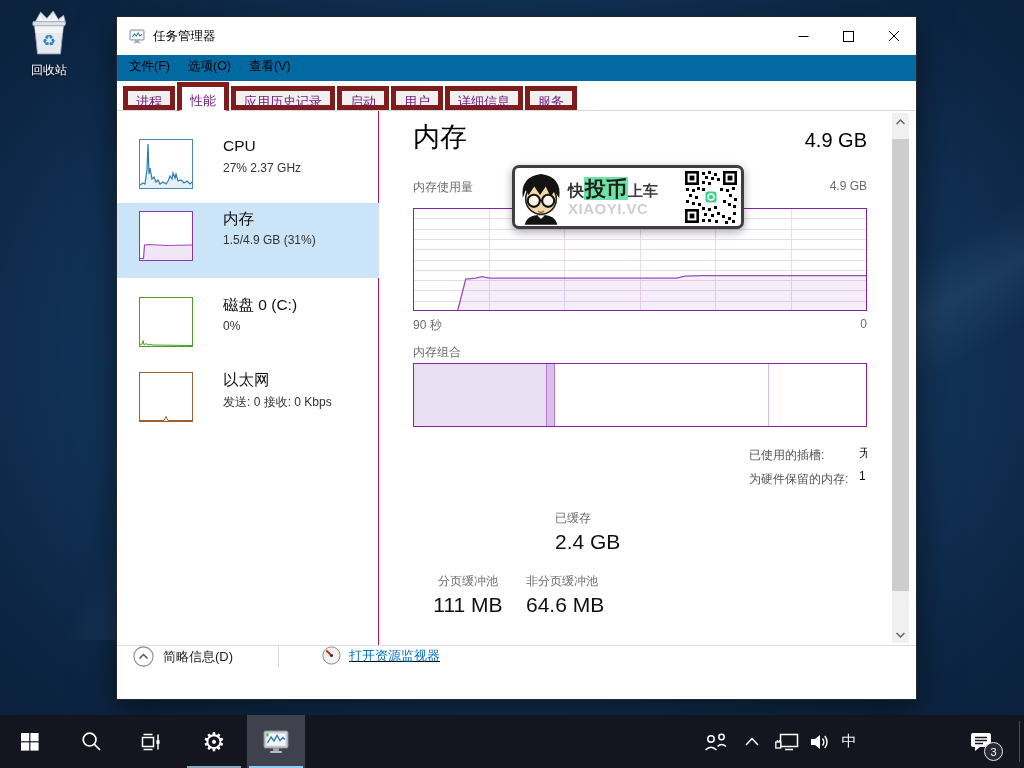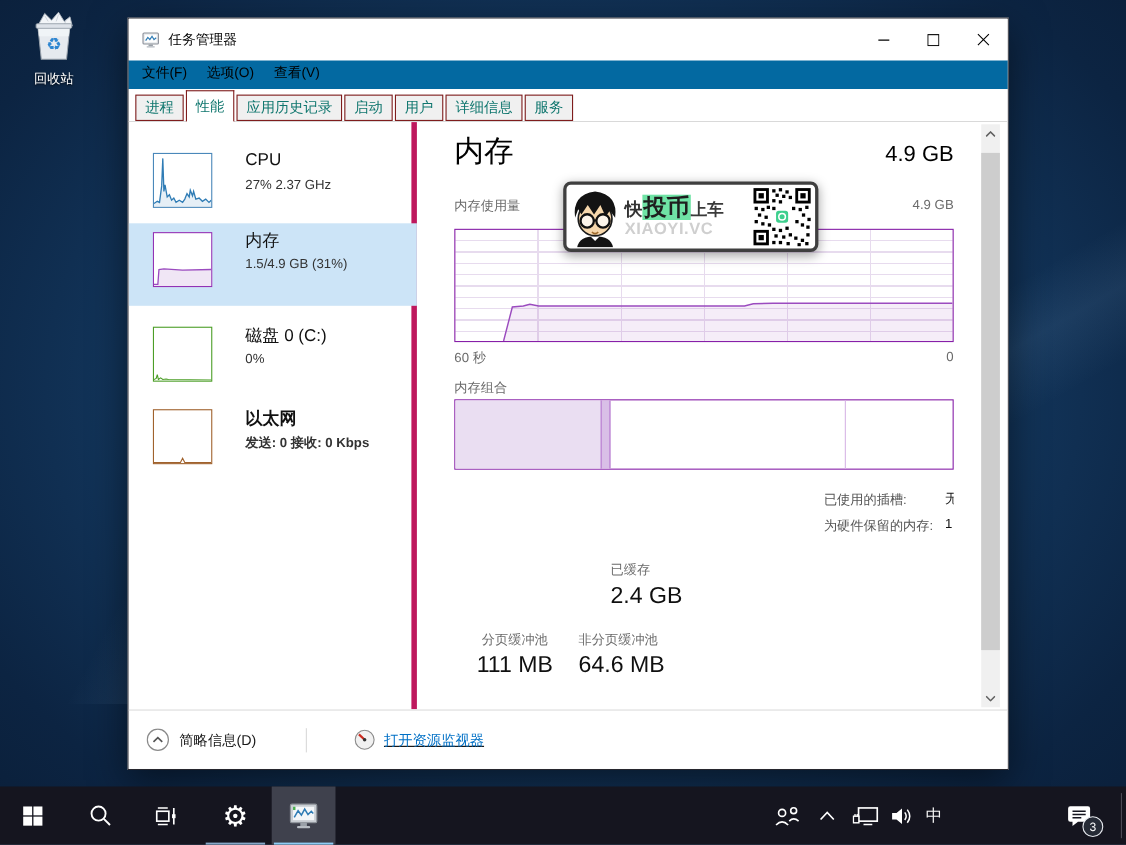--- a/index.html
+++ b/index.html
@@ -31,29 +31,29 @@
   .tb-title{position:absolute;left:36px;top:11px;font-size:12.5px;color:#000;}
   .winbtns{position:absolute;right:0;top:0;height:38px;display:flex;}
   .winbtn{width:45px;height:38px;display:flex;align-items:center;justify-content:center;}
 
   .menubar{position:absolute;left:0;top:38px;right:0;height:26px;background:#0369a1;
     display:flex;align-items:flex-start;padding-left:3px;}
   .menu-item{font-size:12.5px;color:#000;padding:3px 9px;}
 
   .tabbar{position:absolute;left:0;top:64px;right:0;height:30px;background:#fff;
     display:flex;align-items:flex-end;padding-left:6px;border-bottom:1px solid #d9d9d9;}
-  .tab{height:24px;line-height:22px;font-size:13px;color:#0f766e;background:#f0f0f0;
-    border:1px solid #7f1d1d;padding:0 8px;margin-right:2px;}
+  .tab{height:24px;line-height:22px;font-size:13px;color:#701a75;background:#f0f0f0;
+    border:5px solid #7f1d1d;padding:0 8px;margin-right:2px;}
   .tab.active{height:29px;line-height:28px;background:#fff;border-bottom:1px solid #fff;
     margin-bottom:-1px;z-index:3;}
 
   .content{position:absolute;left:0;top:94px;right:0;bottom:54px;background:#fff;overflow:hidden;}
 
   
-  .sidebar{position:absolute;left:0;top:0;width:262px;bottom:0;border-right:5px solid #be185d;}
+  .sidebar{position:absolute;left:0;top:0;width:262px;bottom:0;border-right:1px solid #be185d;}
   .side-item{position:absolute;left:0;width:262px;cursor:default;}
   .side-item.selected{background:#cce4f7;}
   .mini-chart{position:absolute;left:22px;top:8px;width:54px;height:50px;background:#fff;}
   .mini-cpu{border:1px solid #4a88ba;}
   .mini-mem{border:1px solid #9232b5;}
   .mini-disk{border:1px solid #4c9e27;}
   .mini-eth{border:1px solid #a0622d;}
   .side-title{position:absolute;left:106px;top:6px;font-size:15.5px;color:#111;white-space:nowrap;}
   .side-sub{position:absolute;left:106px;top:30px;font-size:12px;color:#333;white-space:nowrap;}
 
@@ -87,21 +87,21 @@
   .rs-val{position:absolute;top:0;font-size:12px;color:#111;white-space:nowrap;}
 
   
   .scrollbar{position:absolute;right:7px;top:2px;bottom:2px;width:17px;background:#f0f0f0;}
   .sb-btn{position:absolute;left:0;width:17px;height:17px;display:flex;align-items:center;justify-content:center;}
   .sb-up{top:0;} .sb-down{bottom:0;}
   .sb-thumb{position:absolute;left:0;top:26px;width:17px;height:452px;background:#cdcdcd;}
 
   
   .footer{position:absolute;left:0;bottom:0;right:0;height:54px;background:#fff;
-    border-top:1px solid #dcdcdc;display:flex;align-items:center;gap:31px;}
+    border-top:1px solid #dcdcdc;display:flex;align-items:flex-start;gap:31px;}
   .foot-toggle{display:flex;align-items:center;margin-left:16px;}
   .foot-toggle-label{font-size:13px;color:#1a1a1a;margin-left:9px;}
   .foot-sep{width:1px;height:22px;background:#d9d9d9;margin:0 12px 0 14px;}
   .foot-link{display:flex;align-items:center;text-decoration:underline;}
   .foot-link-label{font-size:13px;color:#0070c6;margin-left:8px;}
 
   
   .watermark{position:absolute;left:395px;top:148px;width:232px;height:64px;background:#fff;
     border:3px solid #3f3f3f;border-radius:7px;box-shadow:0 3px 10px rgba(0,0,0,.35);
     display:flex;align-items:center;padding:0 3px;z-index:40;}
@@ -232,21 +232,21 @@
         <div class="side-item" style="top:178px;height:70px;text-decoration:underline;">
           <div class="mini-chart mini-disk">
             <svg viewBox="0 0 52 48" width="52" height="48">
               <path d="M0,47 L2,46 L3,42.5 L4,47 L6,45.5 L8,47 L11,46.5 L13,47 L52,47.5" fill="none" stroke="#4c9e27" stroke-width="1"></path>
             </svg>
           </div>
           <div class="side-title">磁盘 0 (C:)</div>
           <div class="side-sub">0%</div>
         </div>
 
-        <div class="side-item" style="top:253px;height:70px;font-weight:bold;">
+        <div class="side-item" style="top:253px;height:70px;">
           <div class="mini-chart mini-eth">
             <svg viewBox="0 0 52 48" width="52" height="48">
               <path d="M0,47.5 L24,47.5 L26,43.5 L28,47.5 L52,47.5" fill="none" stroke="#a0622d" stroke-width="1"></path>
             </svg>
           </div>
           <div class="side-title">以太网</div>
           <div class="side-sub">发送: 0 接收: 0 Kbps</div>
         </div>
       </div>
 
@@ -257,21 +257,21 @@
         <div class="usage-label">内存使用量</div>
         <div class="usage-max">4.9 GB</div>
 
         <div class="big-chart">
           <svg viewBox="0 0 454 103" preserveAspectRatio="none">
             <path d="M44,103 L52,71.5 L62,70.5 L68,69 L76,70.5 L264,70.5 L272,68.5 L290,68 L454,68 L454,103 Z" fill="rgba(146,50,181,0.09)"></path>
             <path d="M44,103 L52,71.5 L62,70.5 L68,69 L76,70.5 L264,70.5 L272,68.5 L290,68 L454,68" fill="none" stroke="#9b4bbf" stroke-width="1.3"></path>
           </svg>
         </div>
         <div class="axis-row">
-          <span>60 秒</span>
+          <span>90 秒</span>
           <span>0</span>
         </div>
 
         <div class="comp-label">内存组合</div>
         <div class="comp-bar">
           <div class="seg-inuse"></div>
           <div class="seg-mod"></div>
           <div class="seg-divider"></div>
         </div>
 

